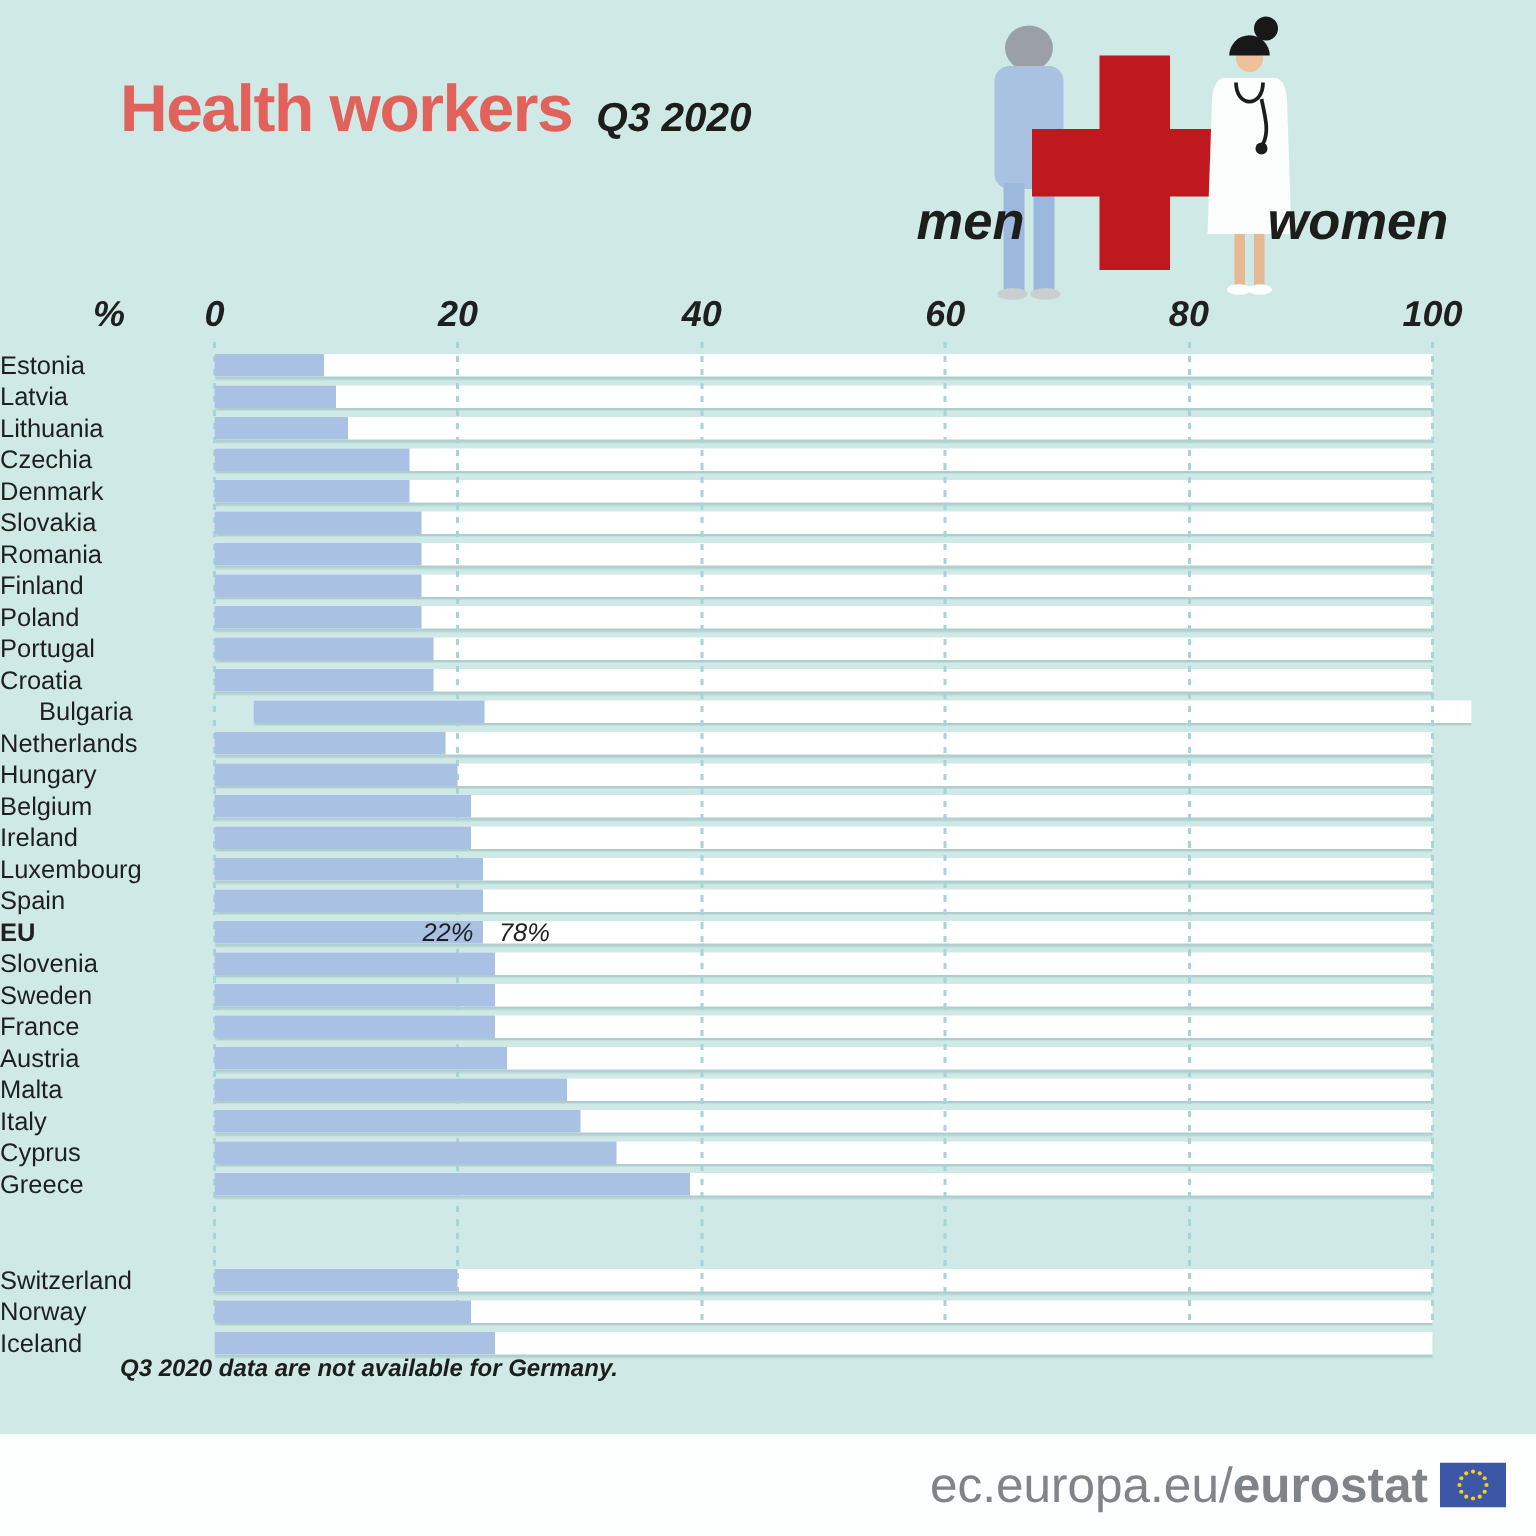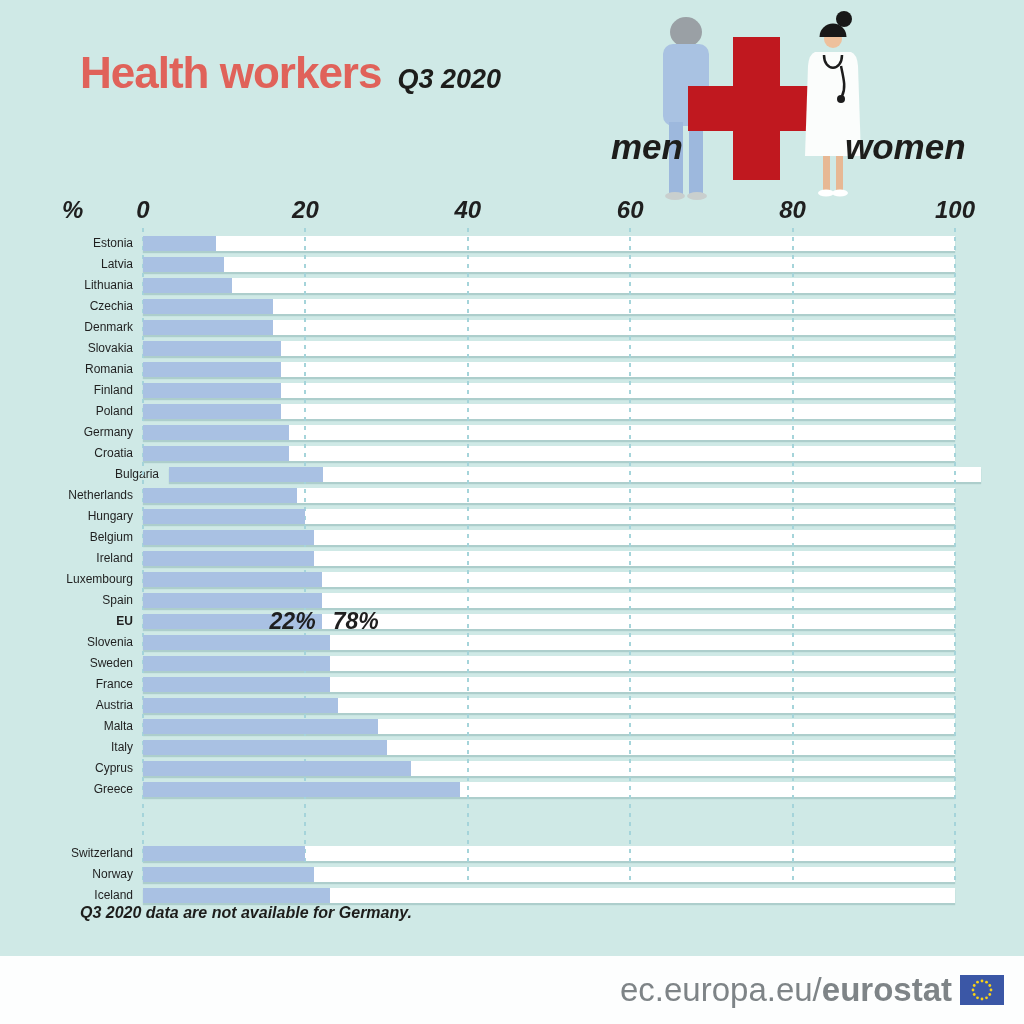--- a/index.html
+++ b/index.html
@@ -17,25 +17,25 @@
   .legend-svg { position:absolute; left:595px; top:6px; }
   .legend-text { font-family:"Liberation Sans", sans-serif; font-size:35px; font-weight:bold; font-style:italic; fill:#1d1d1b; }
   
   .axis-unit { position:absolute; left:62px; top:196px; font-size:24px; font-weight:bold; font-style:italic; }
   .axis-tick { position:absolute; top:196px; transform:translateX(-50%); font-size:24px; font-weight:bold; font-style:italic; white-space:nowrap; }
   
   .rows { position:absolute; left:0; width:1024px; }
   #rows-main { top:233px; height:567px; }
   #rows-efta { top:819px; height:63px;margin-top:24px; }
   .chart-row { position:absolute; left:0; width:1024px; height:21px; }
-  .row-label { position:absolute; left:0; width:133px; text-align:right; line-height:21px; font-size:12px; }
+  .row-label { position:absolute; left:0; width:133px; text-align:left; line-height:21px; font-size:17px; }
   .row-label.bold { font-weight:bold; }
   .track { position:absolute; left:143px; top:3px; width:812px; height:15px; background:#ffffff; box-shadow:0 2px 1px rgba(110,158,156,0.35); }
   .bar { position:absolute; left:0; top:0; bottom:0; background:#a9c1e3; z-index:3; }
-  .eu-val { position:absolute; top:-2px; z-index:5; font-size:23px; font-weight:bold; font-style:italic; line-height:19px; white-space:nowrap; }
+  .eu-val { position:absolute; top:-2px; z-index:5; font-size:17px; font-weight:normal; font-style:italic; line-height:19px; white-space:nowrap; }
   
   .gridline { position:absolute; top:228px; height:656px; width:2px;
     background:repeating-linear-gradient(to bottom, #a5d4da 0 4px, transparent 4px 9px); }
   
   .footnote { position:absolute; left:80px; top:904px; font-size:16px; font-weight:bold; font-style:italic; color:#1d1d1b; }
   
   .footer { position:absolute; left:0; top:956px; width:1024px; height:68px; background:#fdfefe; }
   .hashtag { position:absolute; left:80px; top:0; height:68px; line-height:68px; font-size:29px; font-weight:bold; font-style:italic; color:#111; }
   .site { position:absolute; right:20px; top:0; height:68px; display:flex; align-items:center; gap:8px; }
   .site-text { font-size:33px; color:#7e8487; white-space:nowrap; }
@@ -142,21 +142,21 @@
           <div class="bar" style="width: 17%;"></div>
         </div>
       </div>
       <div class="chart-row" style="top: 168px;">
         <div class="row-label">Poland</div>
         <div class="track">
           <div class="bar" style="width: 17%;"></div>
         </div>
       </div>
       <div class="chart-row" style="top: 189px;">
-        <div class="row-label">Germany</div>
+        <div class="row-label">Portugal</div>
         <div class="track">
           <div class="bar" style="width: 18%;"></div>
         </div>
       </div>
       <div class="chart-row" style="top: 210px;">
         <div class="row-label">Croatia</div>
         <div class="track">
           <div class="bar" style="width: 18%;"></div>
         </div>
       </div>

